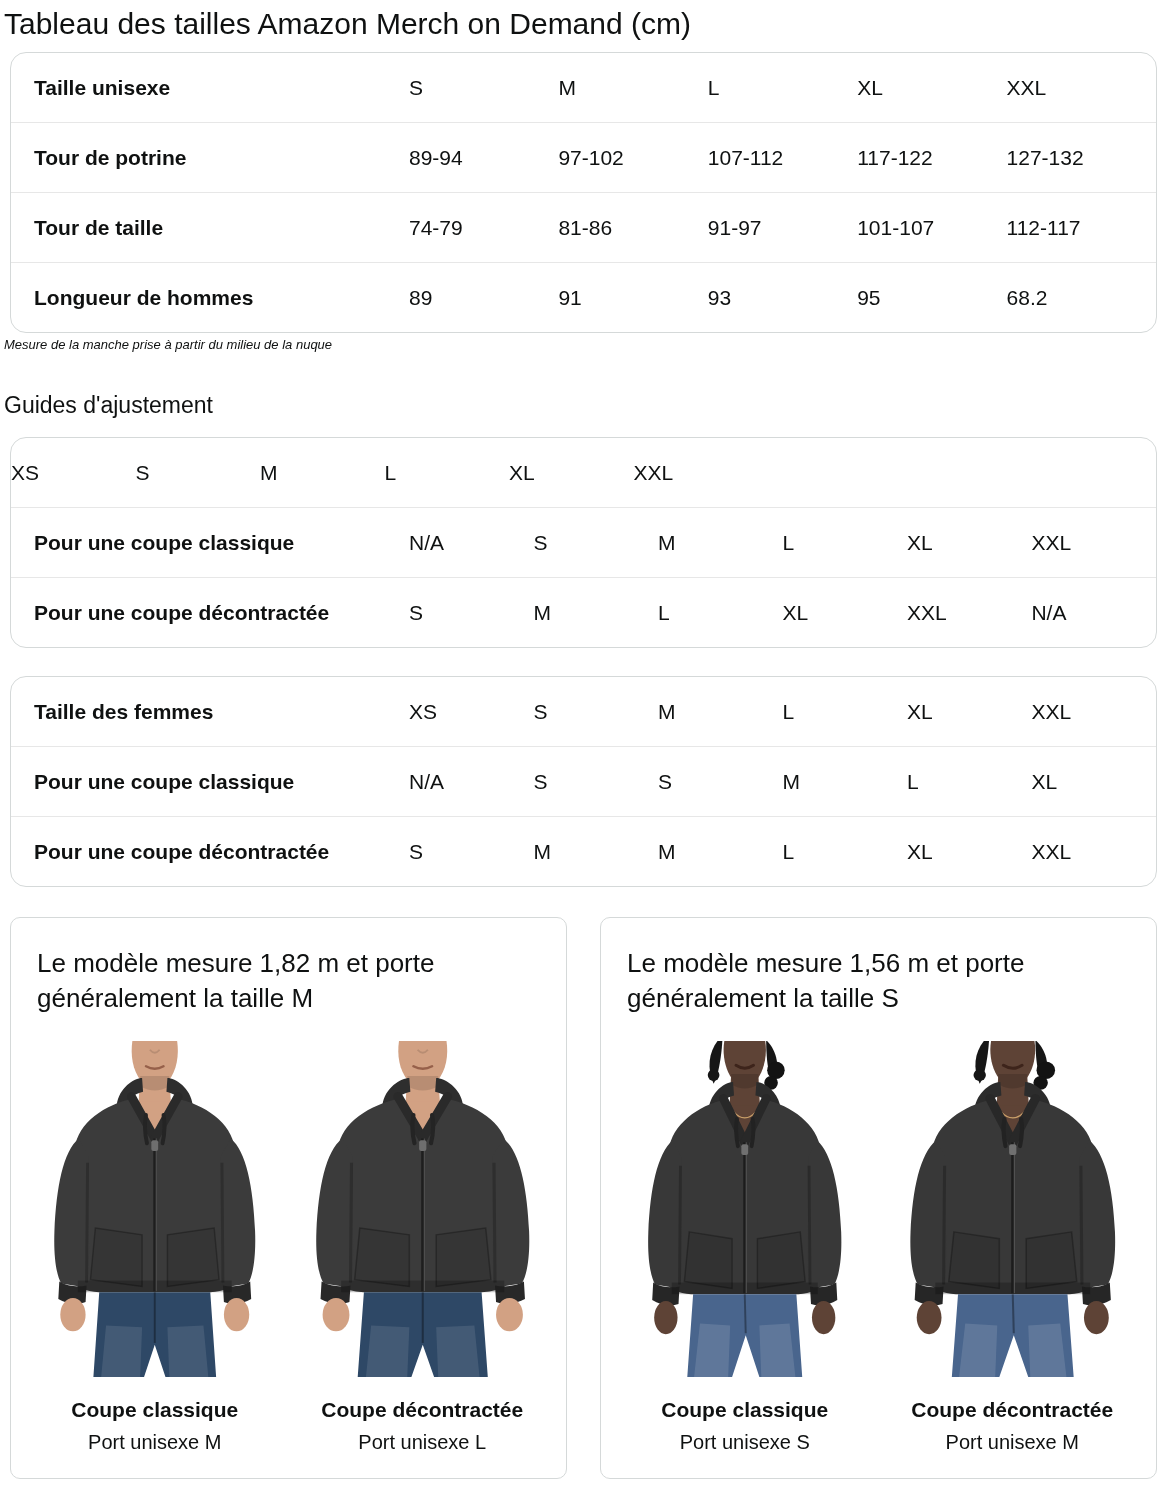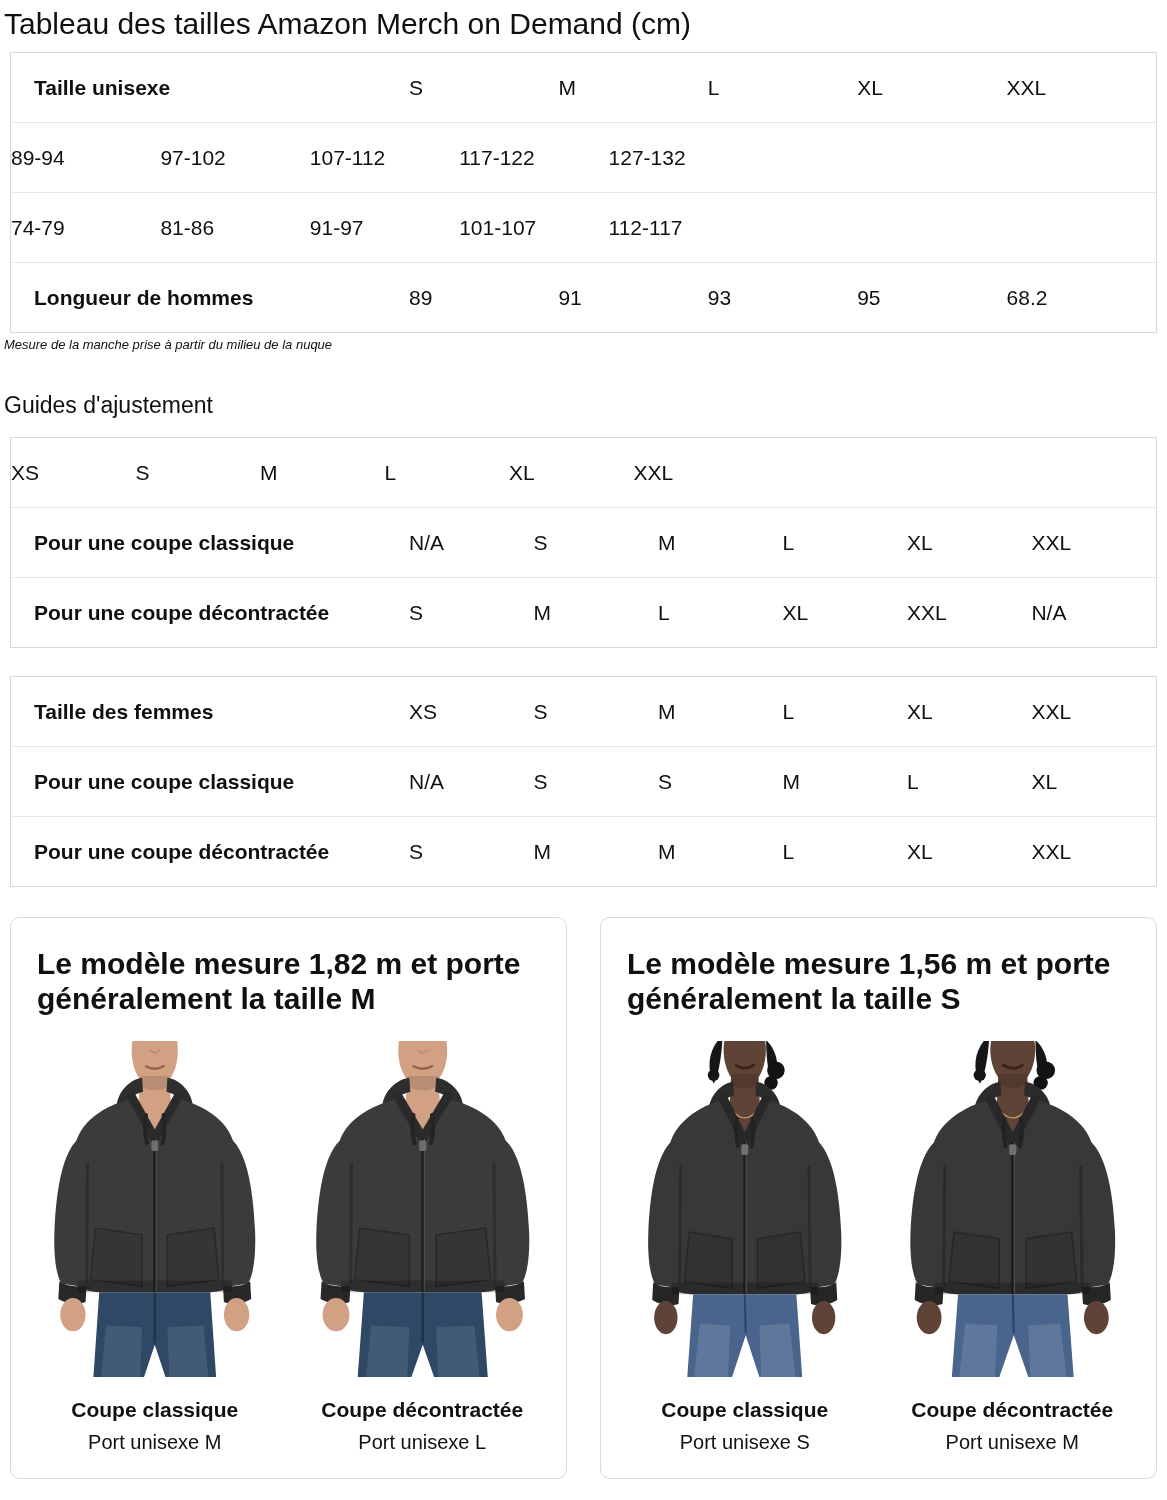--- a/index.html
+++ b/index.html
@@ -11,21 +11,21 @@
   }
   .page-title{
     margin:10px 0 0 4px;
     font-size:30px;
     font-weight:400;
     line-height:28px;
   }
   .chart-table{
     margin:14px 10px 0 10px;
     border:1px solid #D5D9D9;
-    border-radius:0;
+    border-radius:16px;
     overflow:hidden;
     background:#fff;
   }
   .trow{
     display:flex;
     align-items:center;
     height:69px;
     font-size:21px;
   }
   .trow + .trow{border-top:1px solid #E7E7E7;}
@@ -59,23 +59,23 @@
   .card{
     flex:1;
     border:1px solid #D5D9D9;
     border-radius:10px;
     box-sizing:border-box;
     padding:22px 22px 24px 22px;
     background:#fff;
   }
   .card-title{
     margin:6px 2px 0 4px;
-    font-size:30px;
+    font-size:26px;
     line-height:35px;
-    font-weight:700;
+    font-weight:400;
   }
   .figures{
     display:flex;
     gap:24px;
     margin-top:20px;
   }
   .figure{
     flex:1;
     margin:0;
     text-align:center;
@@ -184,27 +184,29 @@
 <div class="chart-table cols5">
   <div class="trow">
     <div class="tlabel">Taille unisexe</div>
     <div class="tval">S</div>
     <div class="tval">M</div>
     <div class="tval">L</div>
     <div class="tval">XL</div>
     <div class="tval">XXL</div>
   </div>
   <div class="trow">
+    <div class="tlabel">Tour de potrine</div>
     <div class="tval">89-94</div>
     <div class="tval">97-102</div>
     <div class="tval">107-112</div>
     <div class="tval">117-122</div>
     <div class="tval">127-132</div>
   </div>
   <div class="trow">
+    <div class="tlabel">Tour de taille</div>
     <div class="tval">74-79</div>
     <div class="tval">81-86</div>
     <div class="tval">91-97</div>
     <div class="tval">101-107</div>
     <div class="tval">112-117</div>
   </div>
   <div class="trow">
     <div class="tlabel">Longueur de hommes</div>
     <div class="tval">89</div>
     <div class="tval">91</div>

